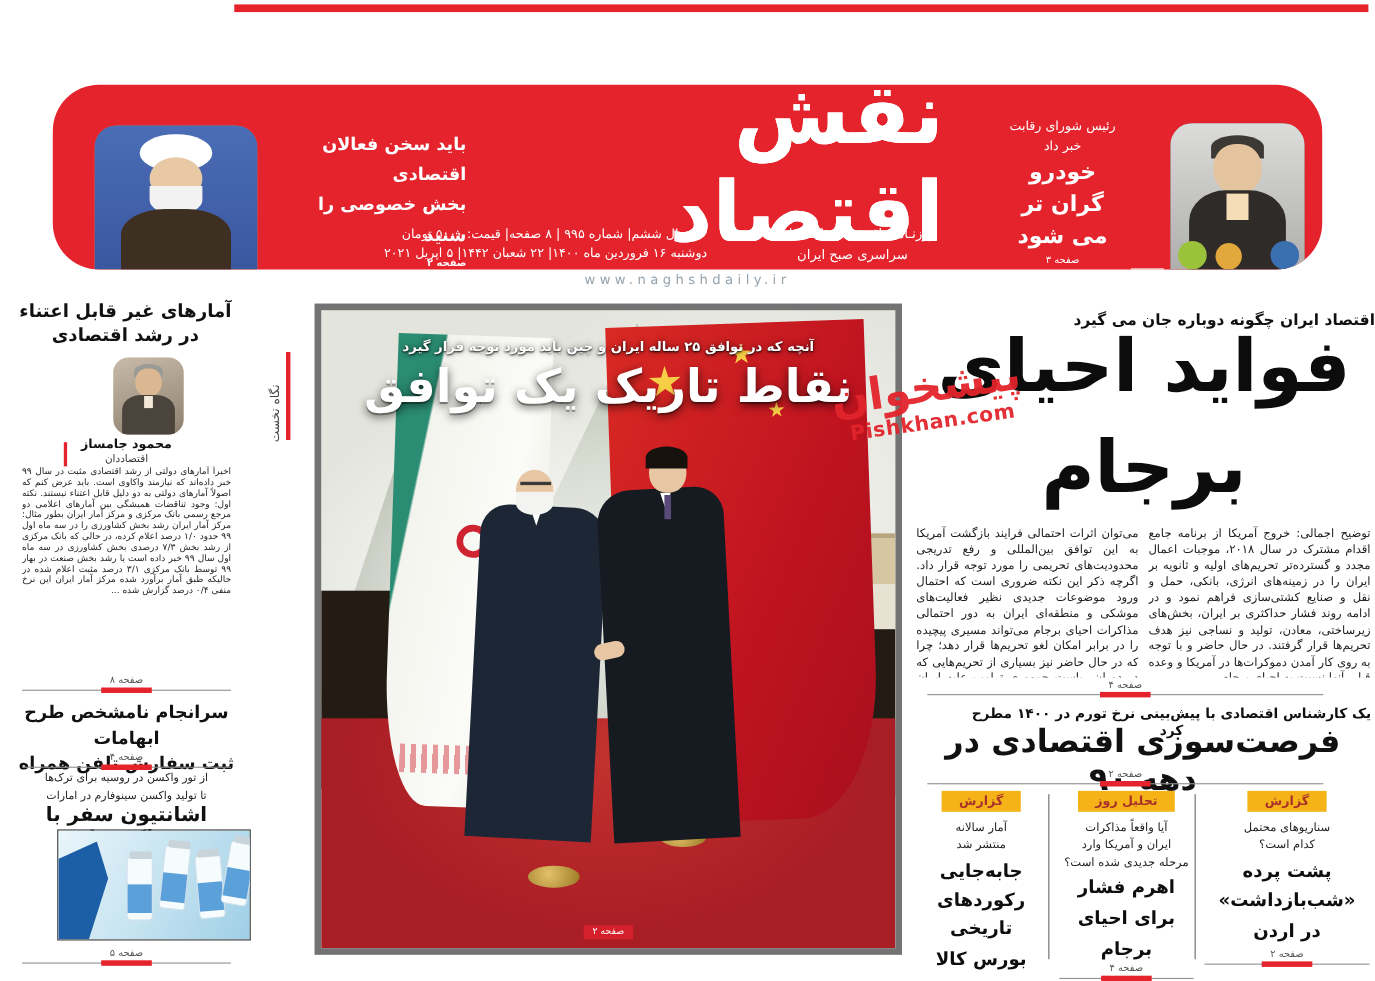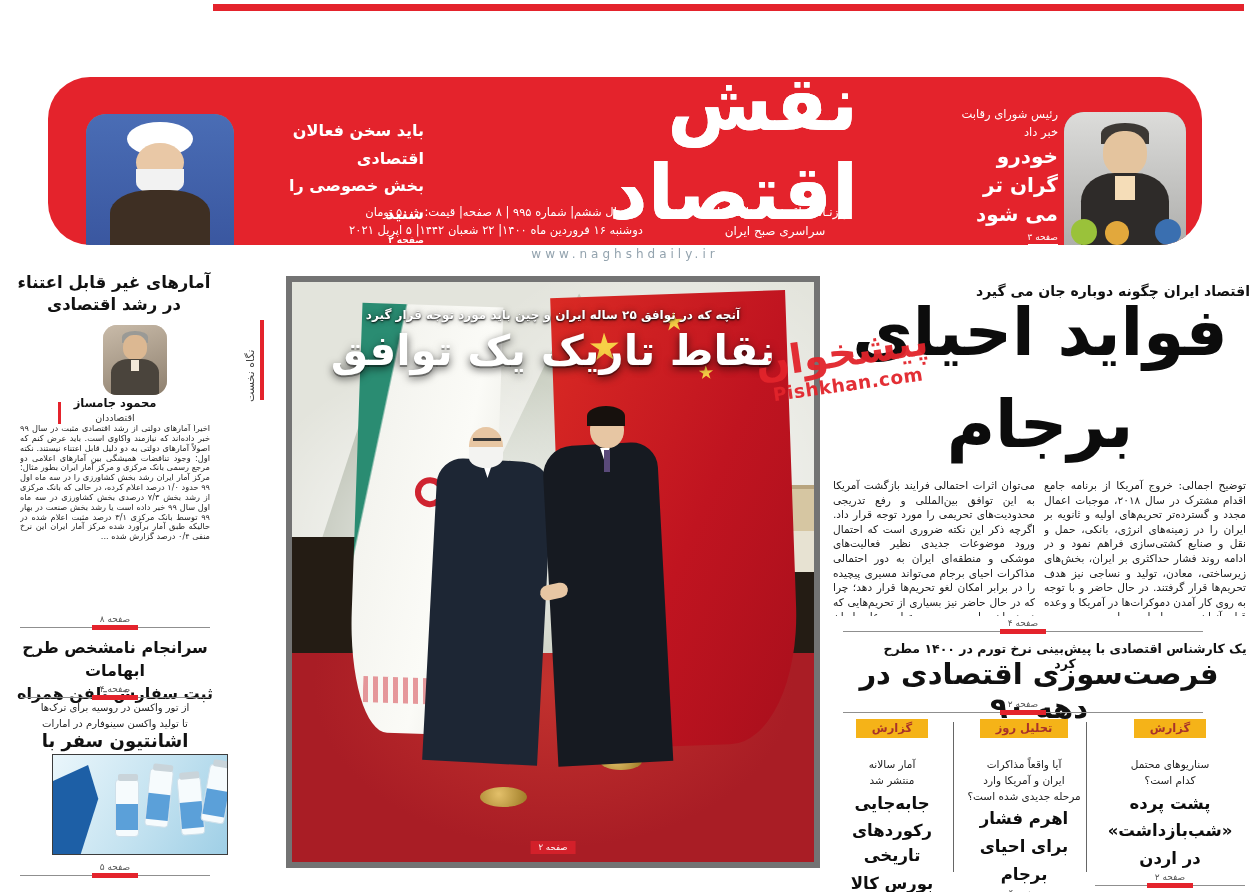--- a/index.html
+++ b/index.html
@@ -21,21 +21,21 @@
   .masthead{left:48px;top:77px;width:1154px;height:168px;background:var(--red);border-radius:42px;overflow:hidden}
   .mh-photo{overflow:hidden;border-radius:20px 20px 0 0;background:#888}
   .mh-left-photo{left:38px;top:37px;width:148px;height:131px}
   .mh-right-photo{left:1016px;top:35px;width:122px;height:133px}
   .mh-left-story{left:194px;top:40px;width:182px;text-align:right;direction:rtl;color:#fff;font-weight:bold;font-size:16px;line-height:1.72}
   .mh-badge{color:#fff;font-size:9px;direction:rtl}
   .mh-badge .bar{width:30px;height:3px;background:#fff;margin-top:2px}
   .mh-logo{left:350px;top:0px;width:460px;height:142px;display:flex;align-items:center;justify-content:center;color:#fff;font-weight:bold;font-size:76px;direction:rtl;letter-spacing:-2px;text-shadow:0 0 0 #fff}
   .mh-info{left:296px;top:126px;width:304px;color:#fff;font-size:11.5px;line-height:1.6;text-align:center;direction:rtl}
   .mh-tagline{left:614px;top:126px;width:226px;color:#fff;font-size:12px;line-height:1.6;text-align:center;direction:rtl}
-  .mh-right-story{left:826px;top:28px;width:184px;text-align:right;direction:rtl;color:#fff}
+  .mh-right-story{left:826px;top:28px;width:184px;text-align:center;direction:rtl;color:#fff}
   .mh-right-story .k{font-size:11.5px;line-height:1.6}
   .mh-right-story .h{font-weight:bold;font-size:20px;line-height:1.45}
 
   .www{left:0;top:247px;width:1250px;text-align:center;font-size:12px;color:#93a3ae;letter-spacing:4px}
 
   
   .pgmark{display:block}
   .pgtext{display:block;text-align:center;font-size:9px;color:#555;margin-bottom:3px;direction:rtl}
   .pgline{height:1px;background:var(--gray-line);position:relative}
   .pgred{position:absolute;left:50%;top:-2px;transform:translateX(-50%);width:46px;height:5px;background:var(--red)}
@@ -111,21 +111,21 @@
   .wm-fa{font-size:40px;font-weight:bold;direction:rtl;text-align:center;line-height:1.1}
   .wm-en{font-size:18.5px;font-weight:bold;text-align:center;letter-spacing:.5px}
   .rc-col{top:478px;width:202px;height:138px;font-size:10.6px;line-height:1.38;text-align:justify;direction:rtl;color:#1c1c1c;overflow:hidden;position:absolute}
   .rc-col1{left:1044px}
   .rc-col2{left:833px}
   .rc2-kicker{left:880px;top:641px;width:370px;text-align:center;font-weight:bold;font-size:12.5px;direction:rtl}
   .rc2-headline{left:830px;top:657px;width:418px;text-align:center;font-weight:bold;font-size:29px;direction:rtl}
 
   
   .mini{top:719px;height:158px;position:absolute;display:flex;flex-direction:column;align-items:center;direction:rtl}
-  .mini .tag{background:var(--yellow);color:#a8322a;font-weight:bold;font-size:11.5px;padding:2px 16px 3px;margin-bottom:19px}
+  .mini .tag{background:var(--yellow);color:#a8322a;font-weight:bold;font-size:11.5px;padding:2px 16px 3px;margin-bottom:7px}
   .mini .mk{font-size:10.5px;line-height:1.5;color:#222;text-align:center}
   .mini .mh{font-weight:bold;font-size:16.5px;line-height:1.5;color:#0e0e0e;text-align:center;margin-top:3px}
   .mini .pgmark{margin-top:auto;width:100%}
   .vdiv{top:722px;height:150px;width:1px;background:#666;position:absolute}
 
   .portrait span{position:absolute}
 </style>
 </head>
 <body>
 

